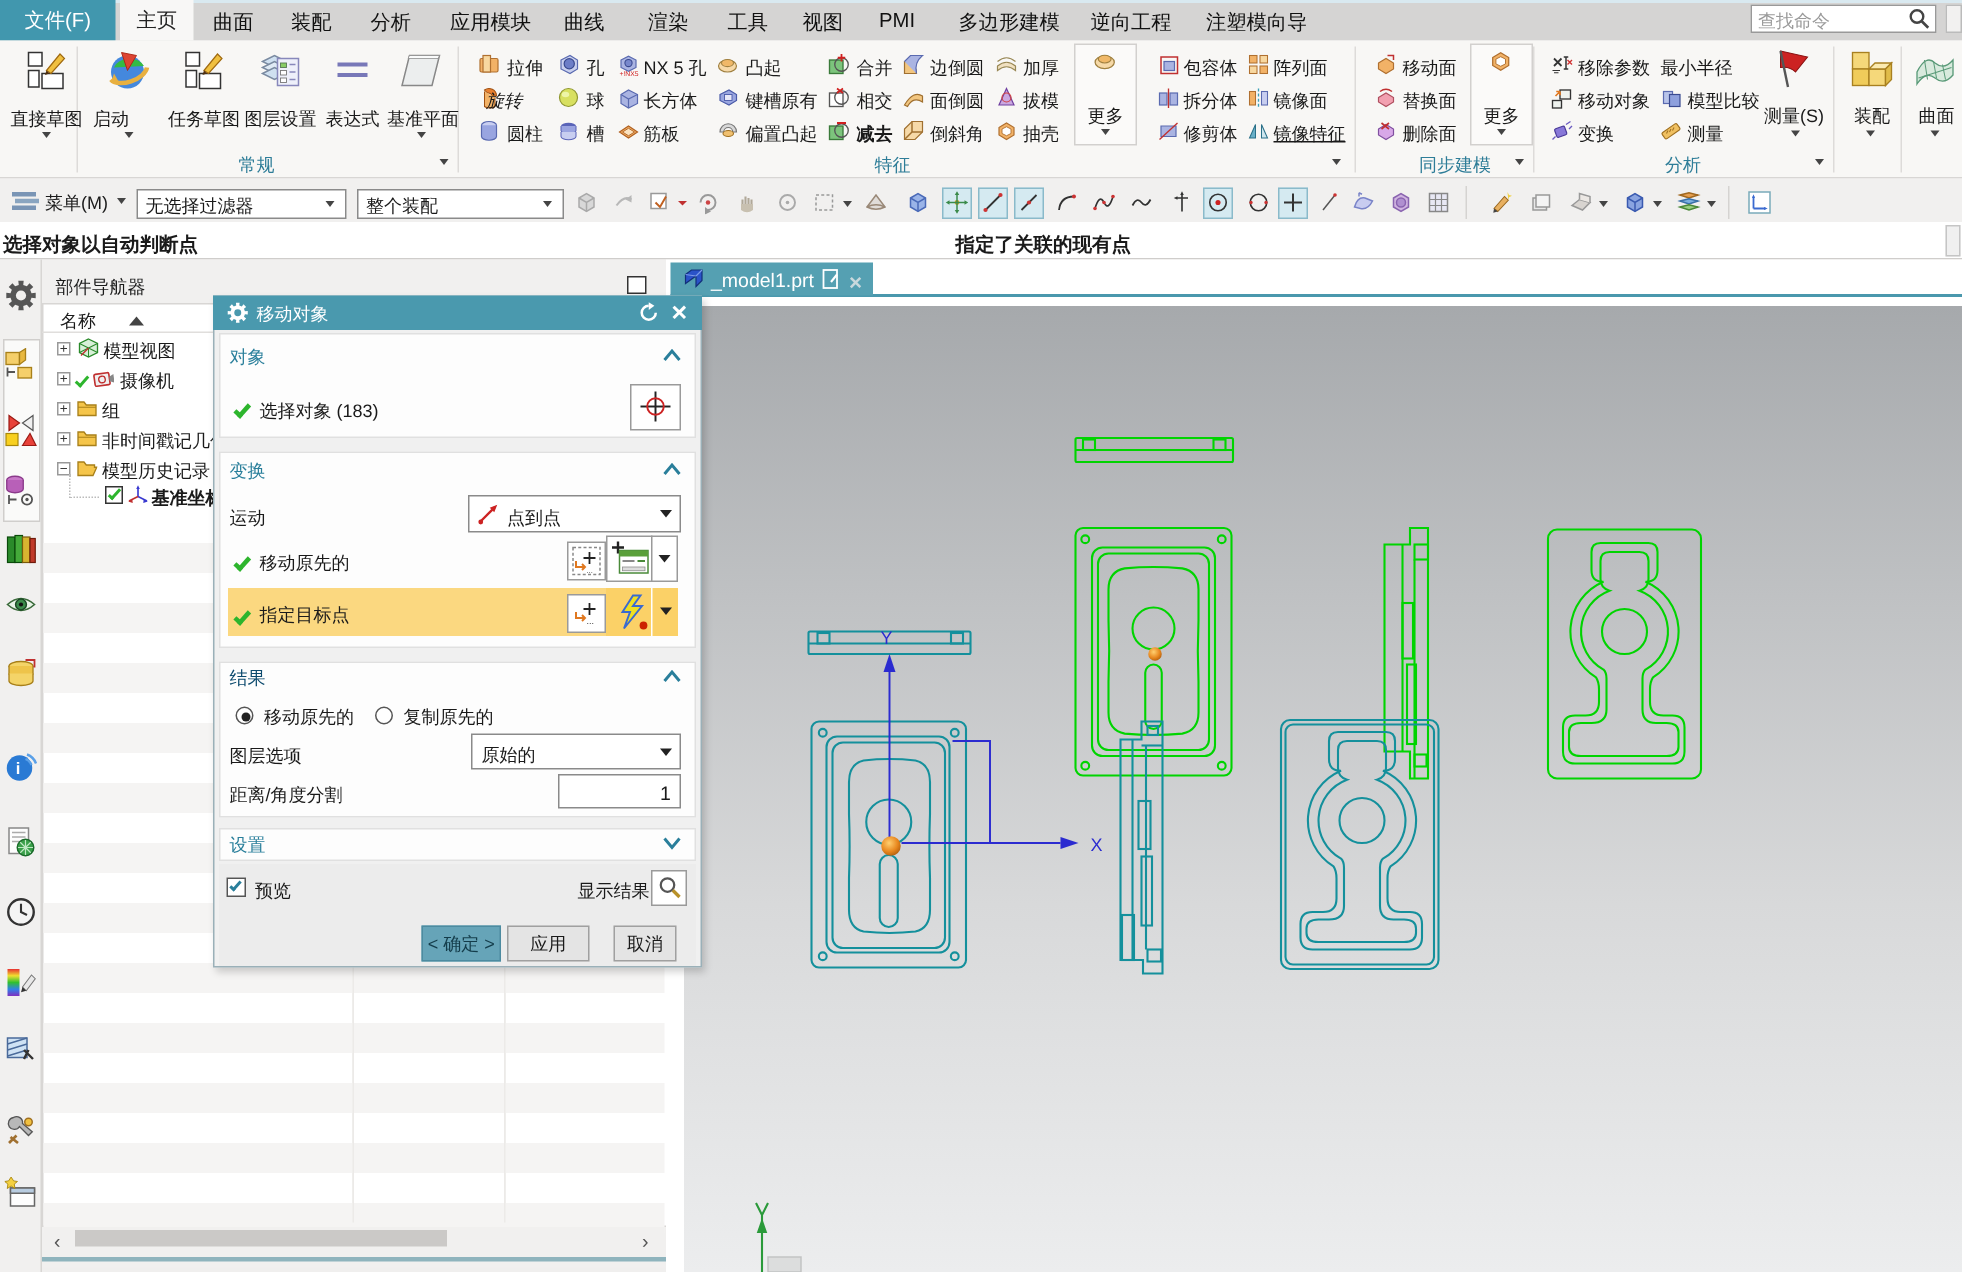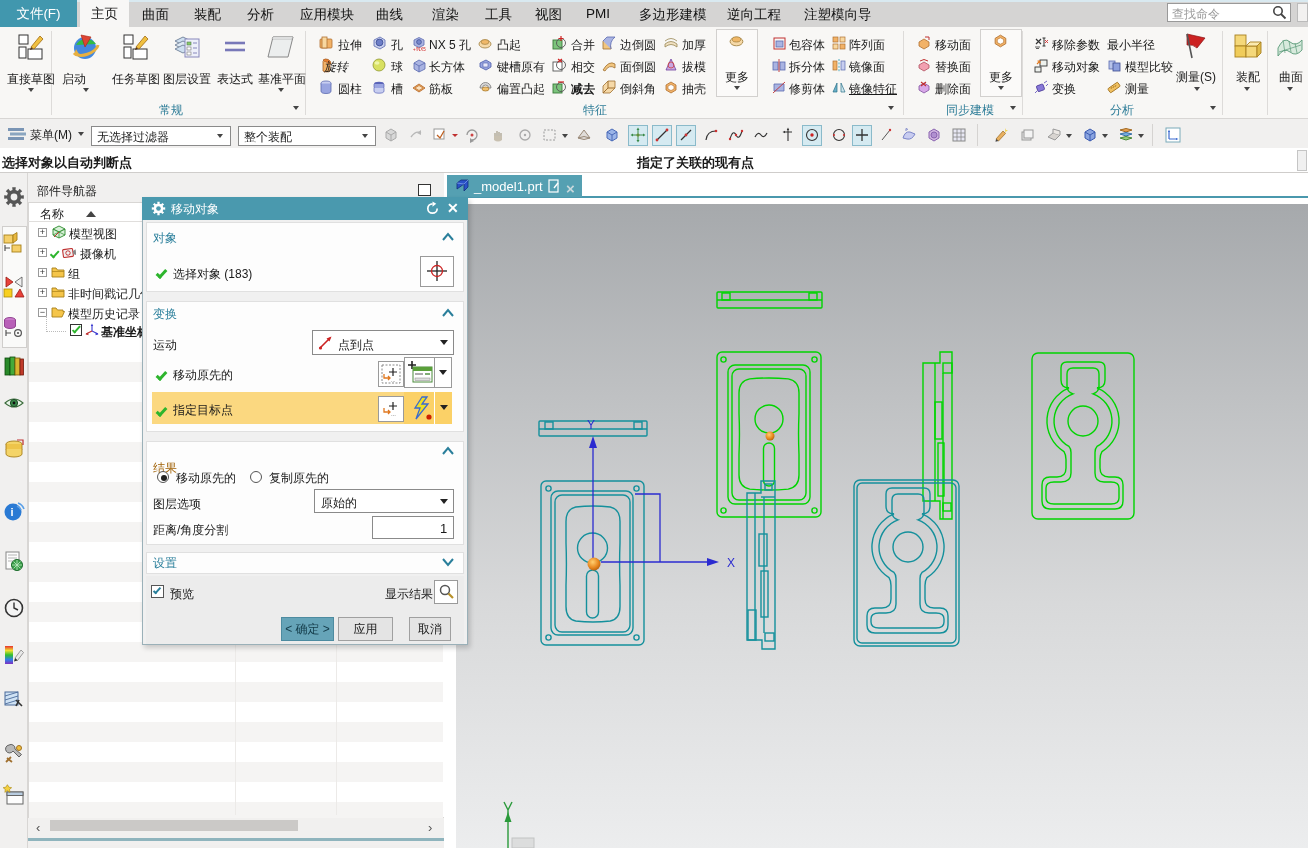--- a/index.html
+++ b/index.html
@@ -835,21 +835,21 @@
     <text x="10" y="17" font-size="6" fill="#333">...</text>
   </svg>
 <div class="a" style="left:404px;top:392px;width:48px;height:32px;z-index:11;background:#fbd167;"></div>
 <div class="a" style="left:434px;top:392px;width:1px;height:32px;z-index:11;background:#fff;"></div>
 <svg class="a" style="left:410px;top:395px;z-index:12" width="24" height="27">
     <path d="M12 2 L5 13 L10 13 L6 24 L18 9 L12 9 L17 2 Z" fill="#f0e020" stroke="#3a6ad0" stroke-width="1.3"></path>
     <circle cx="19" cy="22" r="2.6" fill="#cc2200"></circle>
   </svg>
 <div class="a" style="left:440px;top:405px;width:0;height:0;border-left:4.5px solid transparent;border-right:4.5px solid transparent;border-top:5.0px solid #222;z-index:11;"></div>
 <div class="a" style="left:146px;top:441px;width:318px;height:104px;z-index:11;background:#fdfdfd;border:1px solid #e0e0e0;"></div>
-<div class="a t12" style="left:153px;top:444px;color:#a16207;z-index:11;margin-top:16px;">结果</div>
+<div class="a t12" style="left:153px;top:444px;color:#0c4a6e;z-index:11;">结果</div>
 <svg class="a" style="left:441px;top:446px;z-index:12" width="14" height="10">
     <path d="M 2 8 L 7 2 L 12 8" fill="none" stroke="#2a7f9b" stroke-width="2"></path>
   </svg>
 <div class="a" style="left:157px;top:471px;width:12px;height:12px;border:1px solid #555;border-radius:50%;background:#fff;z-index:12;"></div>
 <div class="a" style="left:160.5px;top:474.5px;width:6px;height:6px;border-radius:50%;background:#222;z-index:12;"></div>
 <div class="a t12" style="left:176px;top:470px;z-index:11;">移动原先的</div>
 <div class="a" style="left:250px;top:471px;width:12px;height:12px;border:1px solid #555;border-radius:50%;background:#fff;z-index:12;"></div>
 <div class="a t12" style="left:269px;top:470px;z-index:11;">复制原先的</div>
 <div class="a t12" style="left:153px;top:496px;z-index:11;">图层选项</div>
 <div class="a" style="left:314px;top:489px;width:140px;height:24px;z-index:11;background:#fff;border:1px solid #8a8a8a;"></div>

